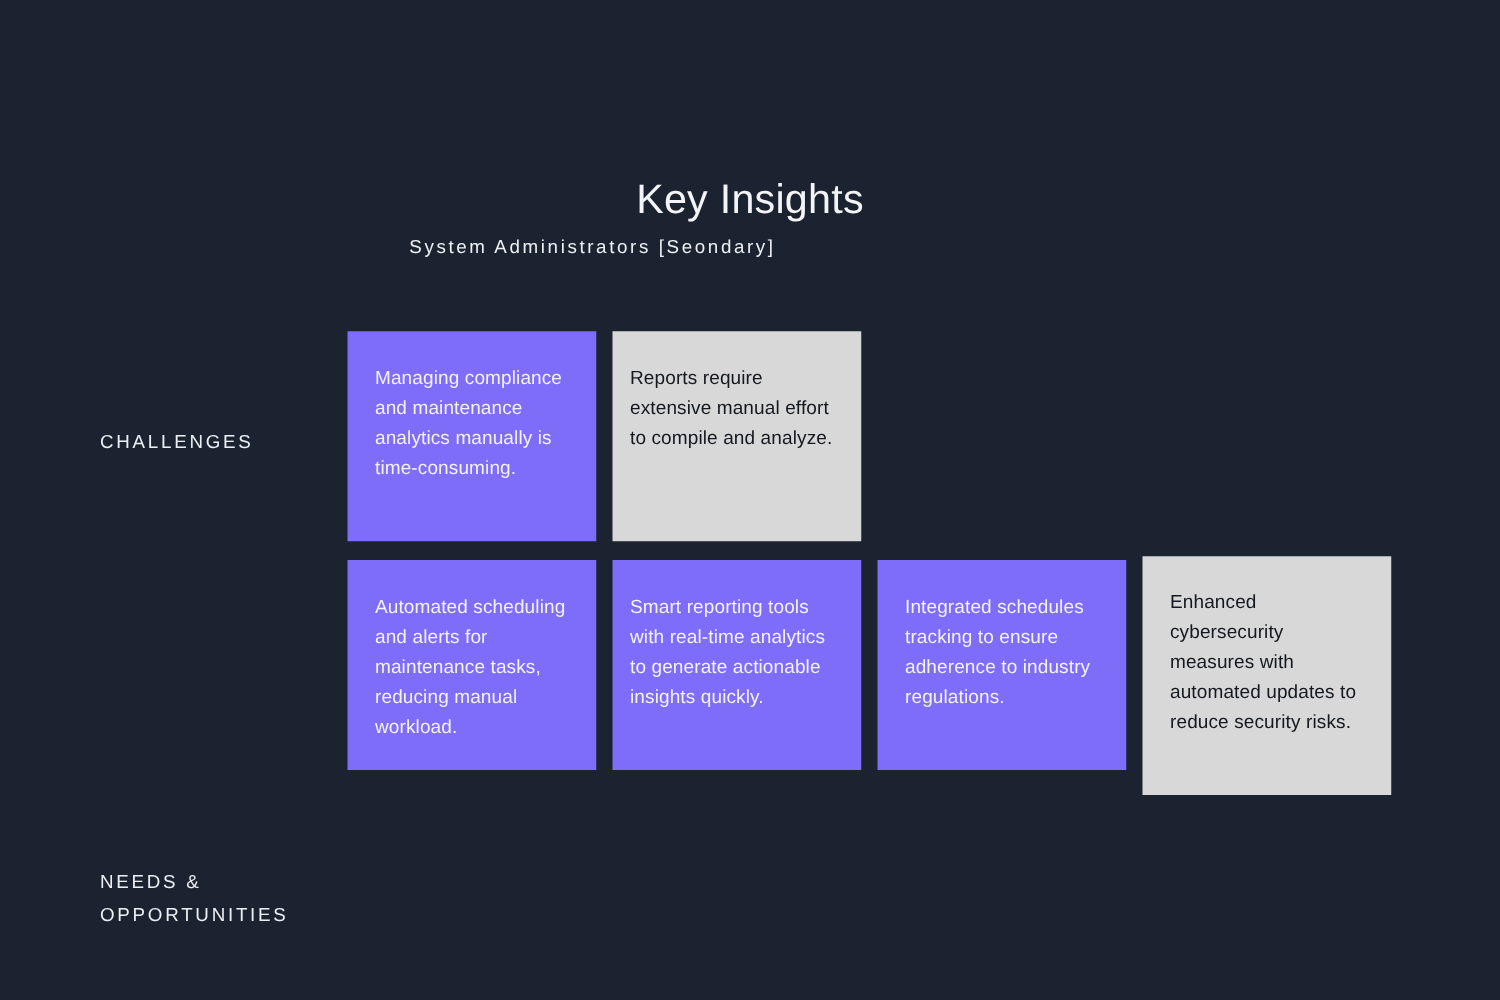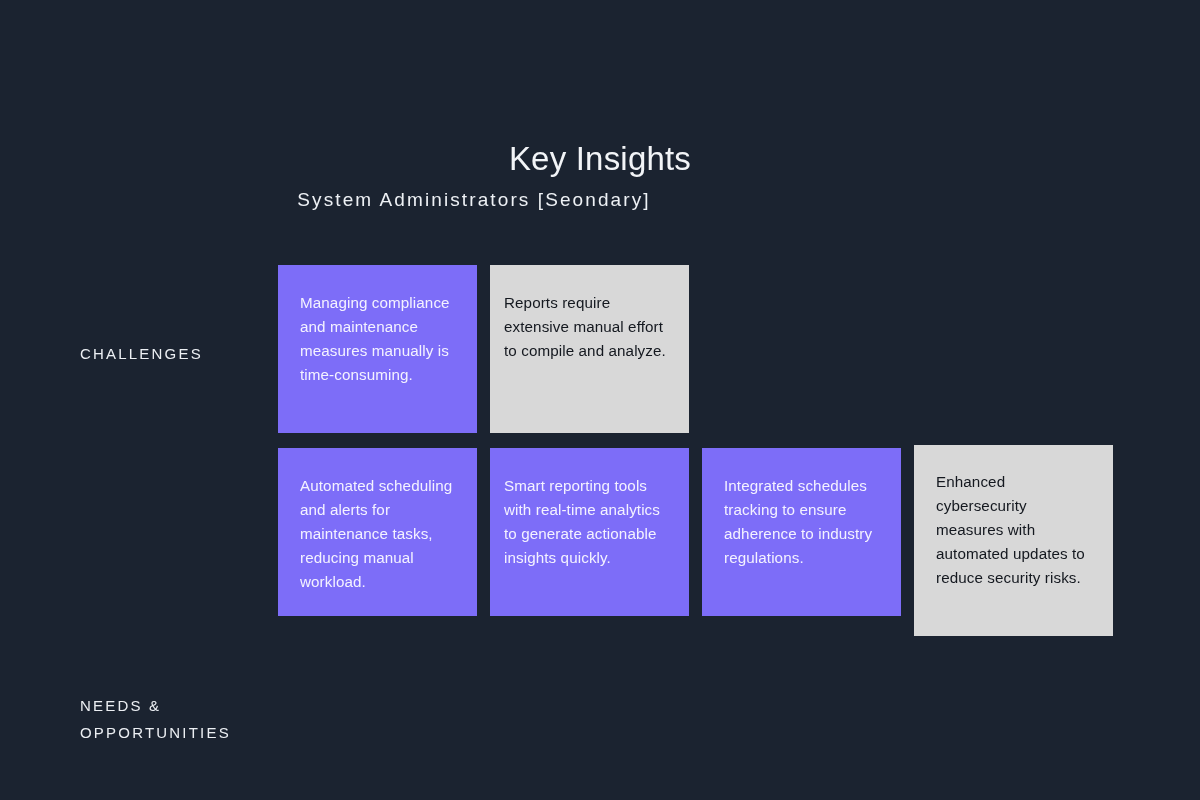--- a/index.html
+++ b/index.html
@@ -35,21 +35,21 @@
     letter-spacing: 0.2px;
     margin-top: 32px;
   }
 
   .subtitle {
     position: absolute;
     top: 189px;
     left: 0;
     width: 948px;
     text-align: center;
-    font-size: 19px;
+    font-size: 15px;
     font-weight: 400;
     color: #eef1f5;
     letter-spacing: 2.1px;
   }
 
   
   .matrix {
     position: absolute;
     top: 265px;
     left: 80px;
@@ -120,21 +120,21 @@
 
   <h2 class="subtitle">System Administrators [Seondary]</h2>
 
   <div class="matrix">
 
     <div class="row row-challenges">
       <div class="row-label">CHALLENGES</div>
 
       <div class="cards">
         <div class="card purple pos-0">
-          <div class="card-text">Managing compliance and maintenance measures manually is time-consuming.</div>
+          <div class="card-text">Managing compliance and maintenance analytics manually is time-consuming.</div>
         </div>
         <div class="card grey pos-1">
           <div class="card-text">Reports require extensive manual effort to compile and analyze.</div>
         </div>
       </div>
     </div>
 
     <div class="row row-needs">
       <div class="row-label">
         <div>NEEDS &amp;</div>

